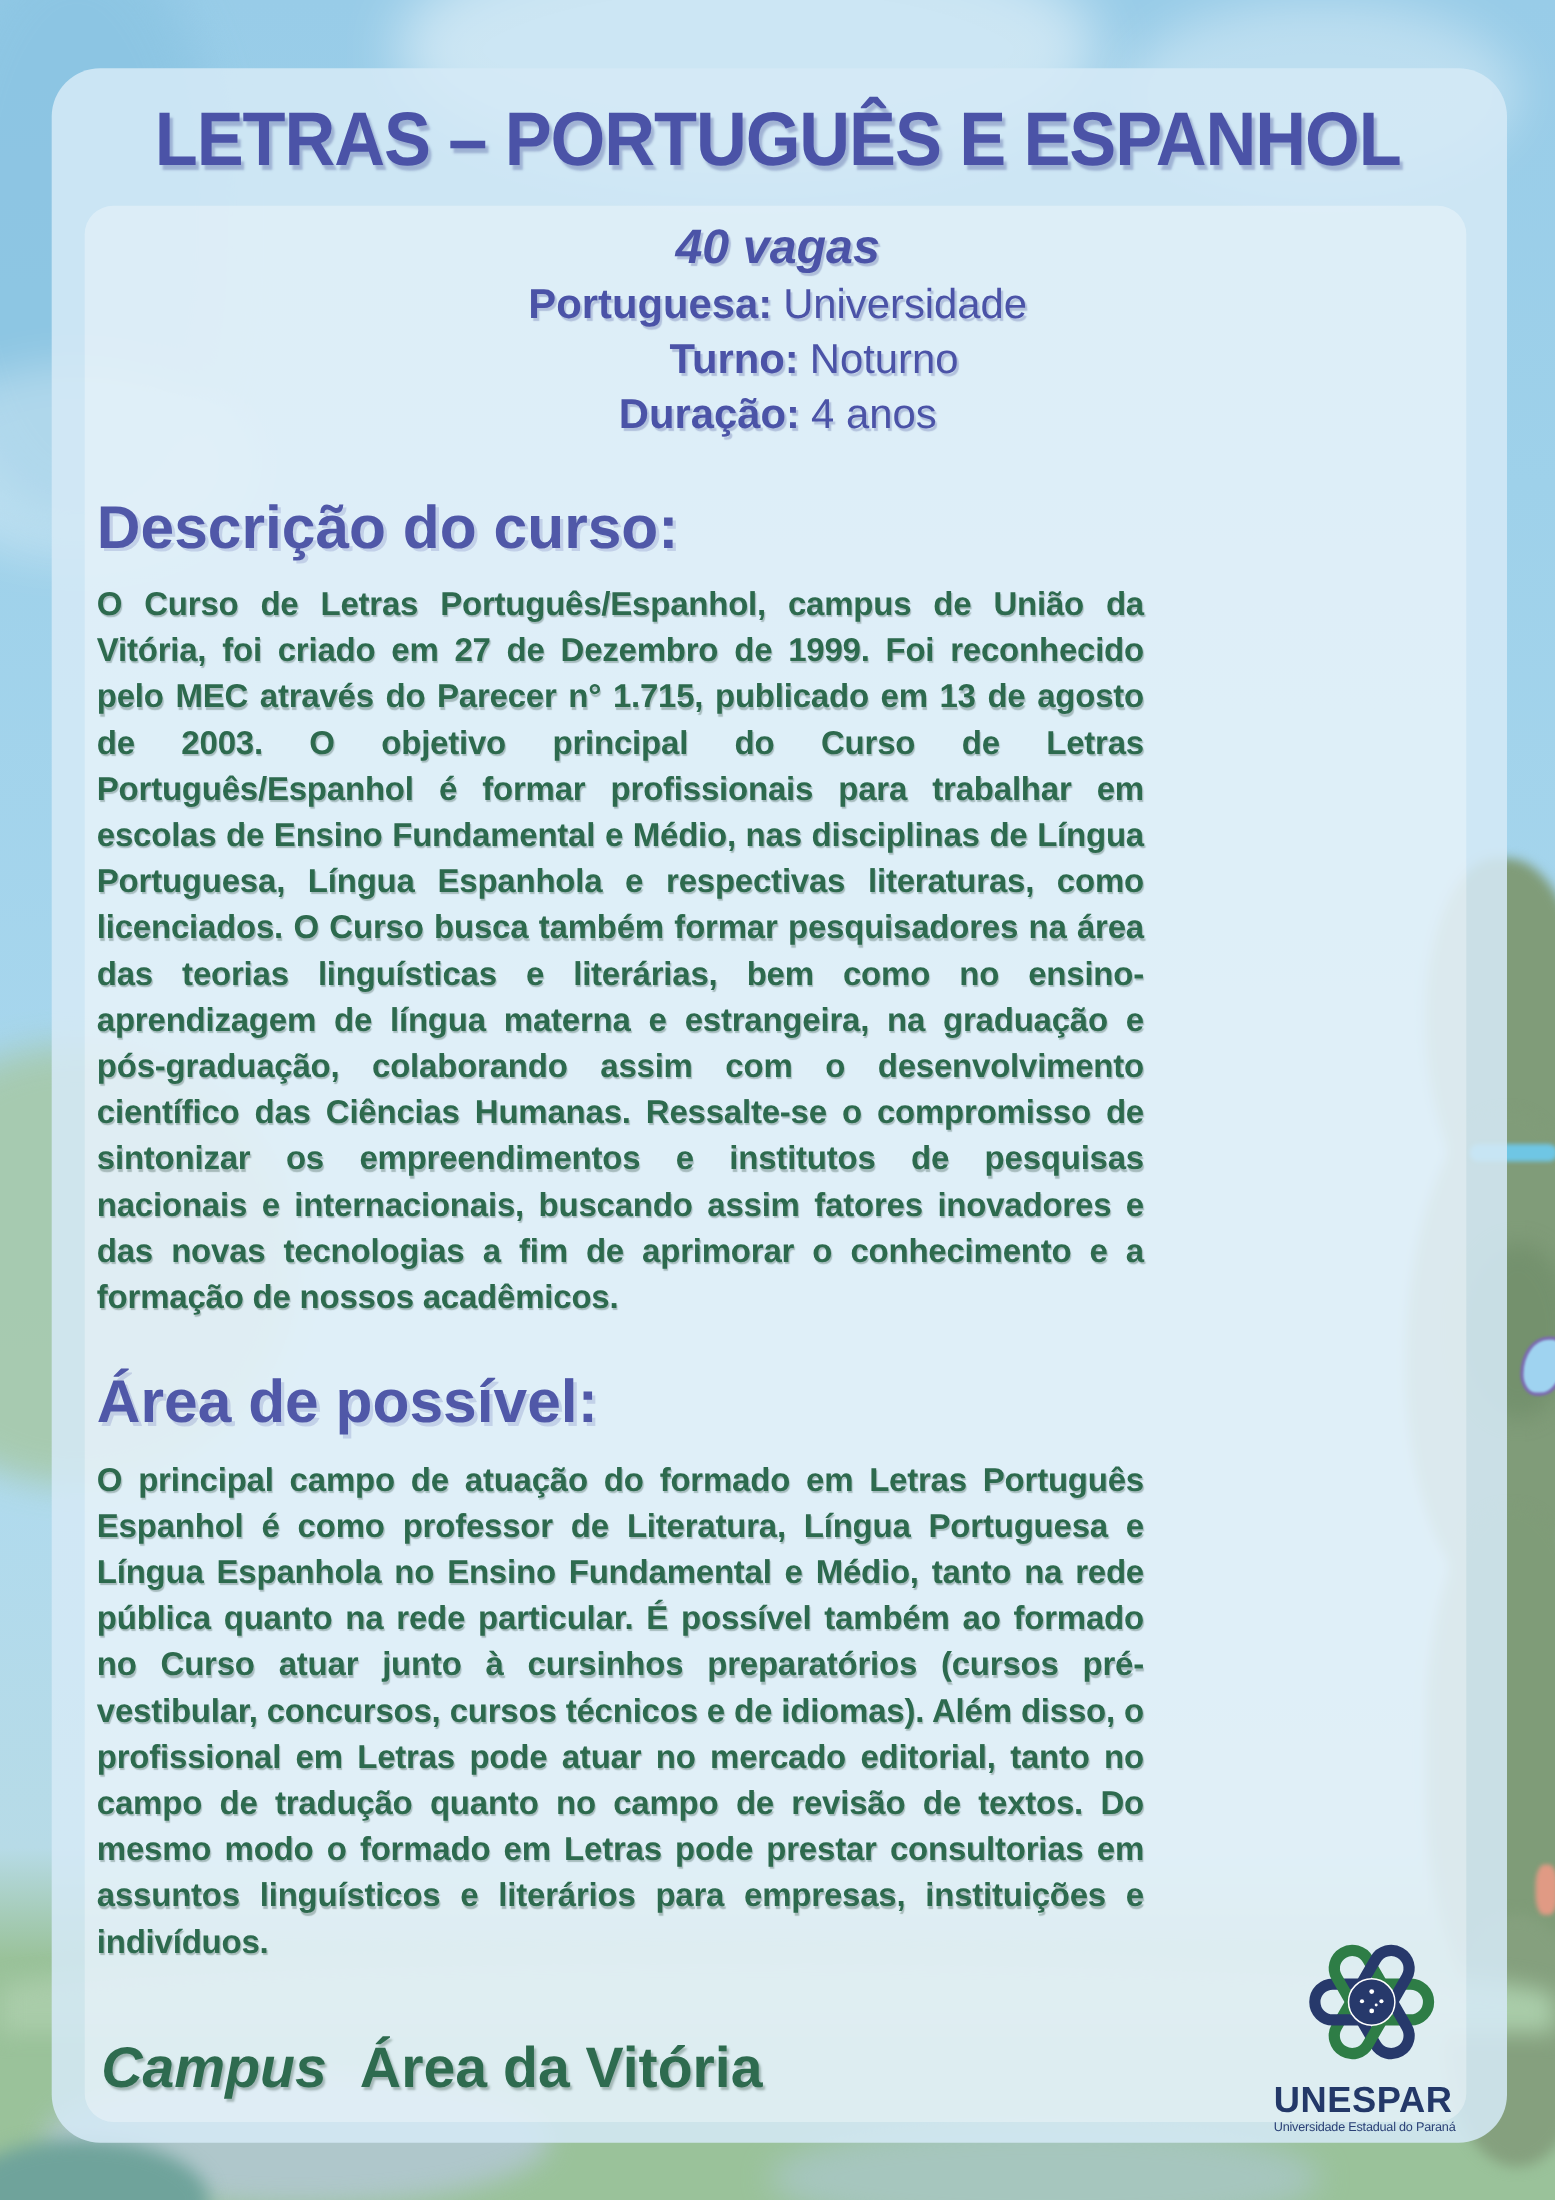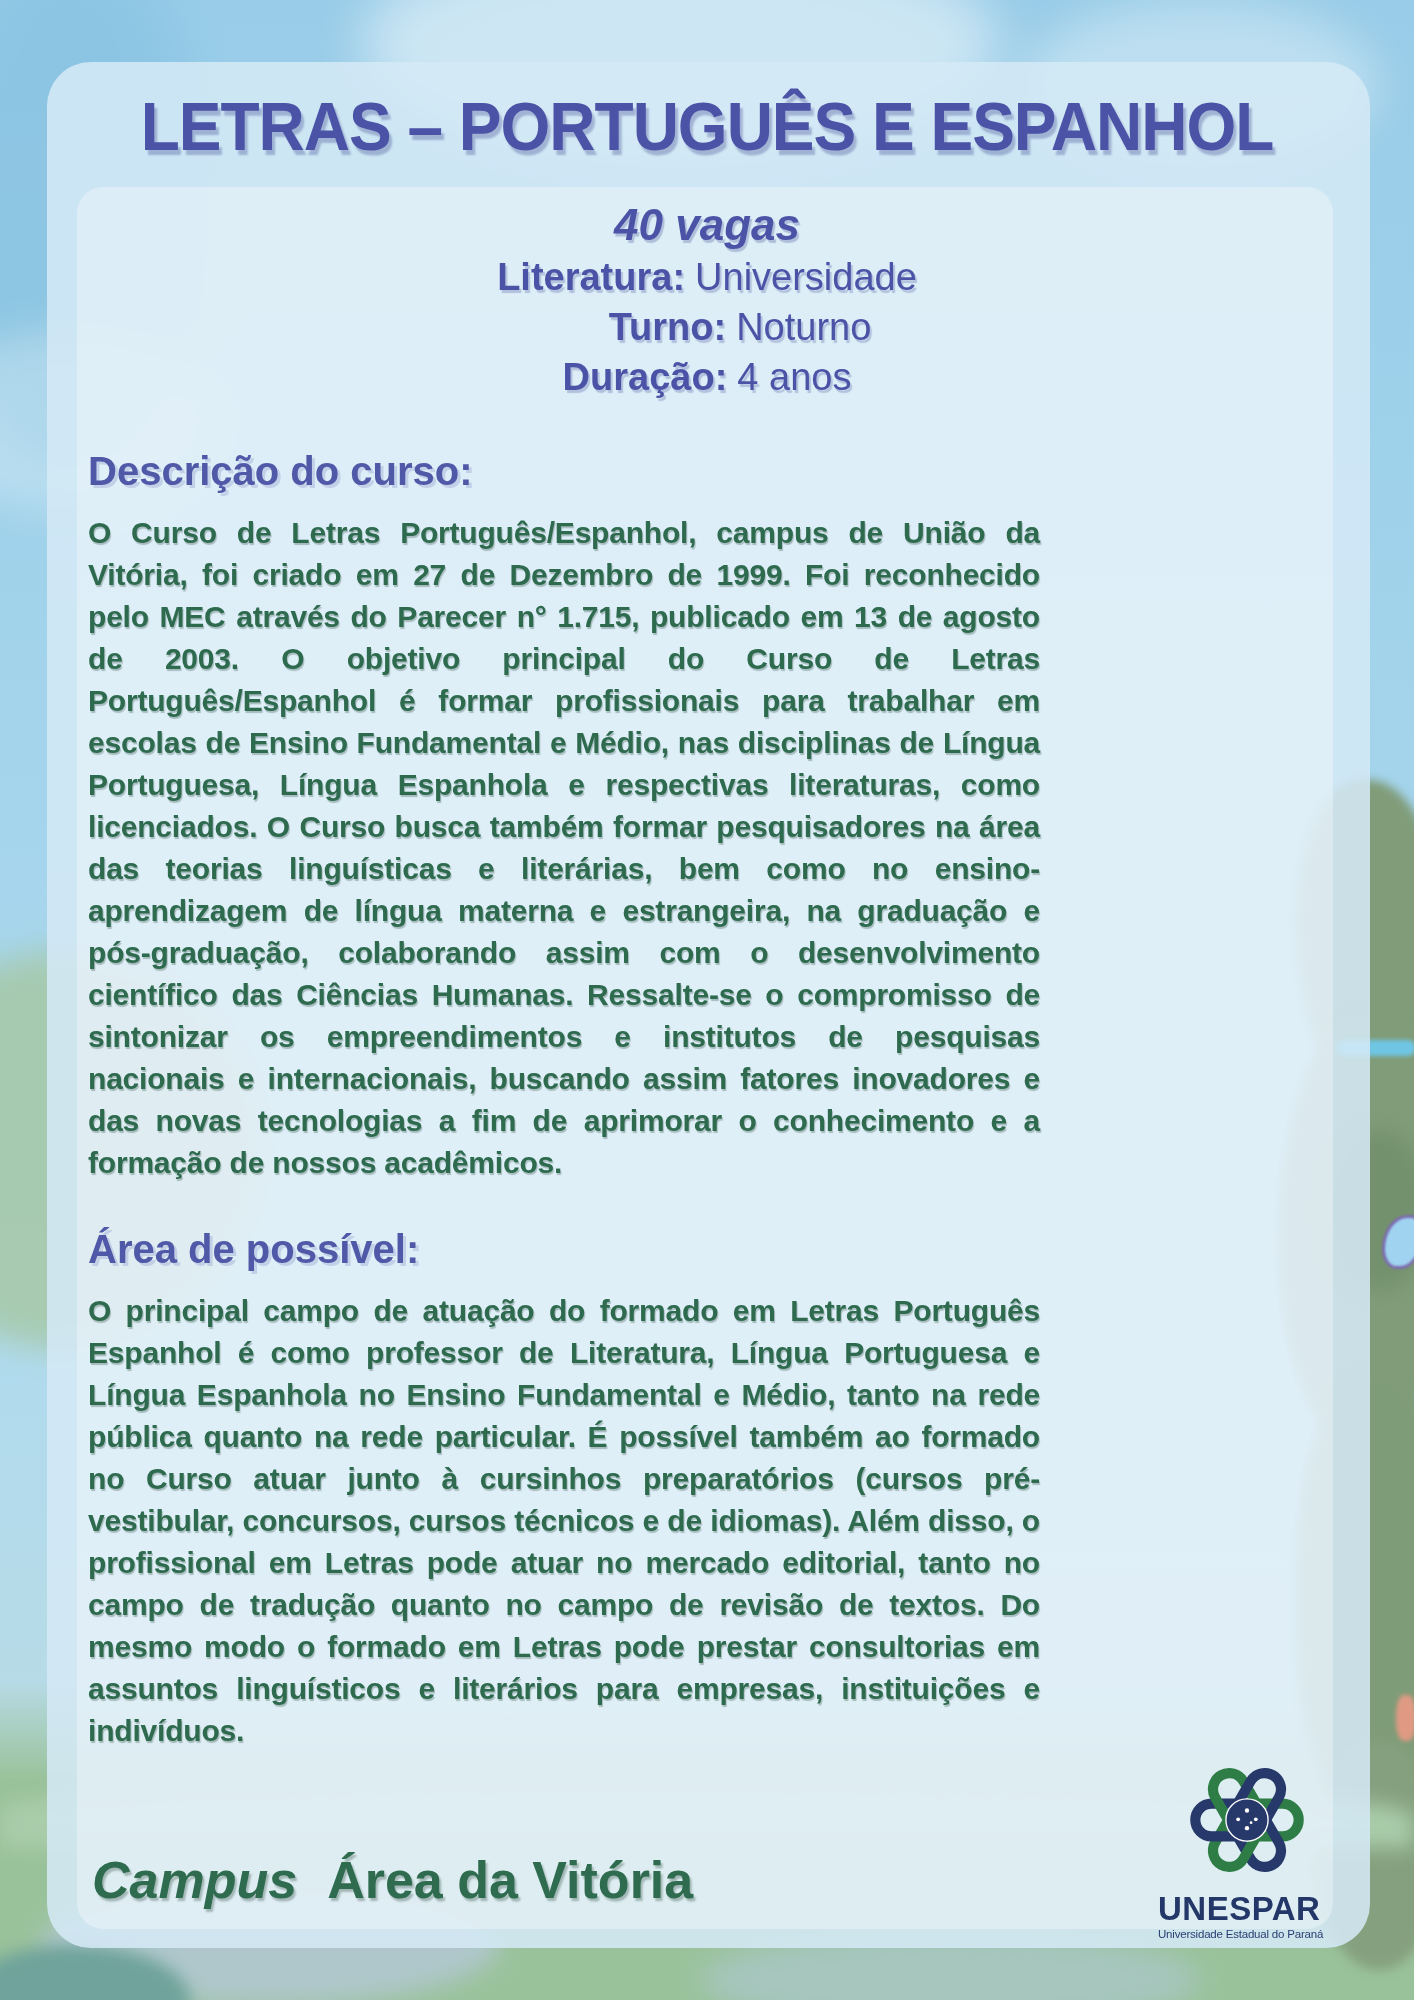--- a/index.html
+++ b/index.html
@@ -51,21 +51,21 @@
   .detail-row{
     position:absolute;left:0;width:1414px;text-align:center;
     font-size:38px;color:#4b53a7;text-shadow:2px 3px 1px rgba(70,80,150,.28);
   }
   .detail-row .lbl{font-weight:bold;}
   .detail-row .val{font-weight:normal;margin-left:10px;}
   .row0{top:256px;} .row1{top:306px;padding-left:33px;} .row2{top:356px;}
 
   .sections{position:absolute;left:88px;top:448px;width:952px;}
   .sec-heading{
-    font-size:40px;font-weight:bold;color:#5058a8;margin:0 0 18px 0;line-height:1.15;
+    font-size:55px;font-weight:bold;color:#5058a8;margin:0 0 18px 0;line-height:1.15;
     text-shadow:3px 3px 0 rgba(130,140,195,.30);
   }
   .sec-body{
     font-size:30px;line-height:42px;font-weight:bold;color:#2d6a4e;
     text-align:justify;margin:0 0 42px 0;letter-spacing:-0.2px;
     text-shadow:1px 2px 1px rgba(23,55,40,.28);
   }
 
   .campus{
     position:absolute;left:92px;top:1850px;font-size:52px;font-weight:bold;color:#2e6b4f;
@@ -106,21 +106,21 @@
   <div class="blob salmon"></div>
 
   <div class="card"></div>
   <div class="inner-panel"></div>
 
   <div class="title">LETRAS – PORTUGUÊS E ESPANHOL</div>
 
   <div class="vagas">40 vagas</div>
 
   <div class="detail-row row0">
-    <span class="lbl">Literatura:</span><span class="val">Universidade</span>
+    <span class="lbl">Portuguesa:</span><span class="val">Universidade</span>
   </div>
   <div class="detail-row row1">
     <span class="lbl">Turno:</span><span class="val">Noturno</span>
   </div>
   <div class="detail-row row2">
     <span class="lbl">Duração:</span><span class="val">4 anos</span>
   </div>
 
   <div class="sections">
     <h2 class="sec-heading">Descrição do curso:</h2>

